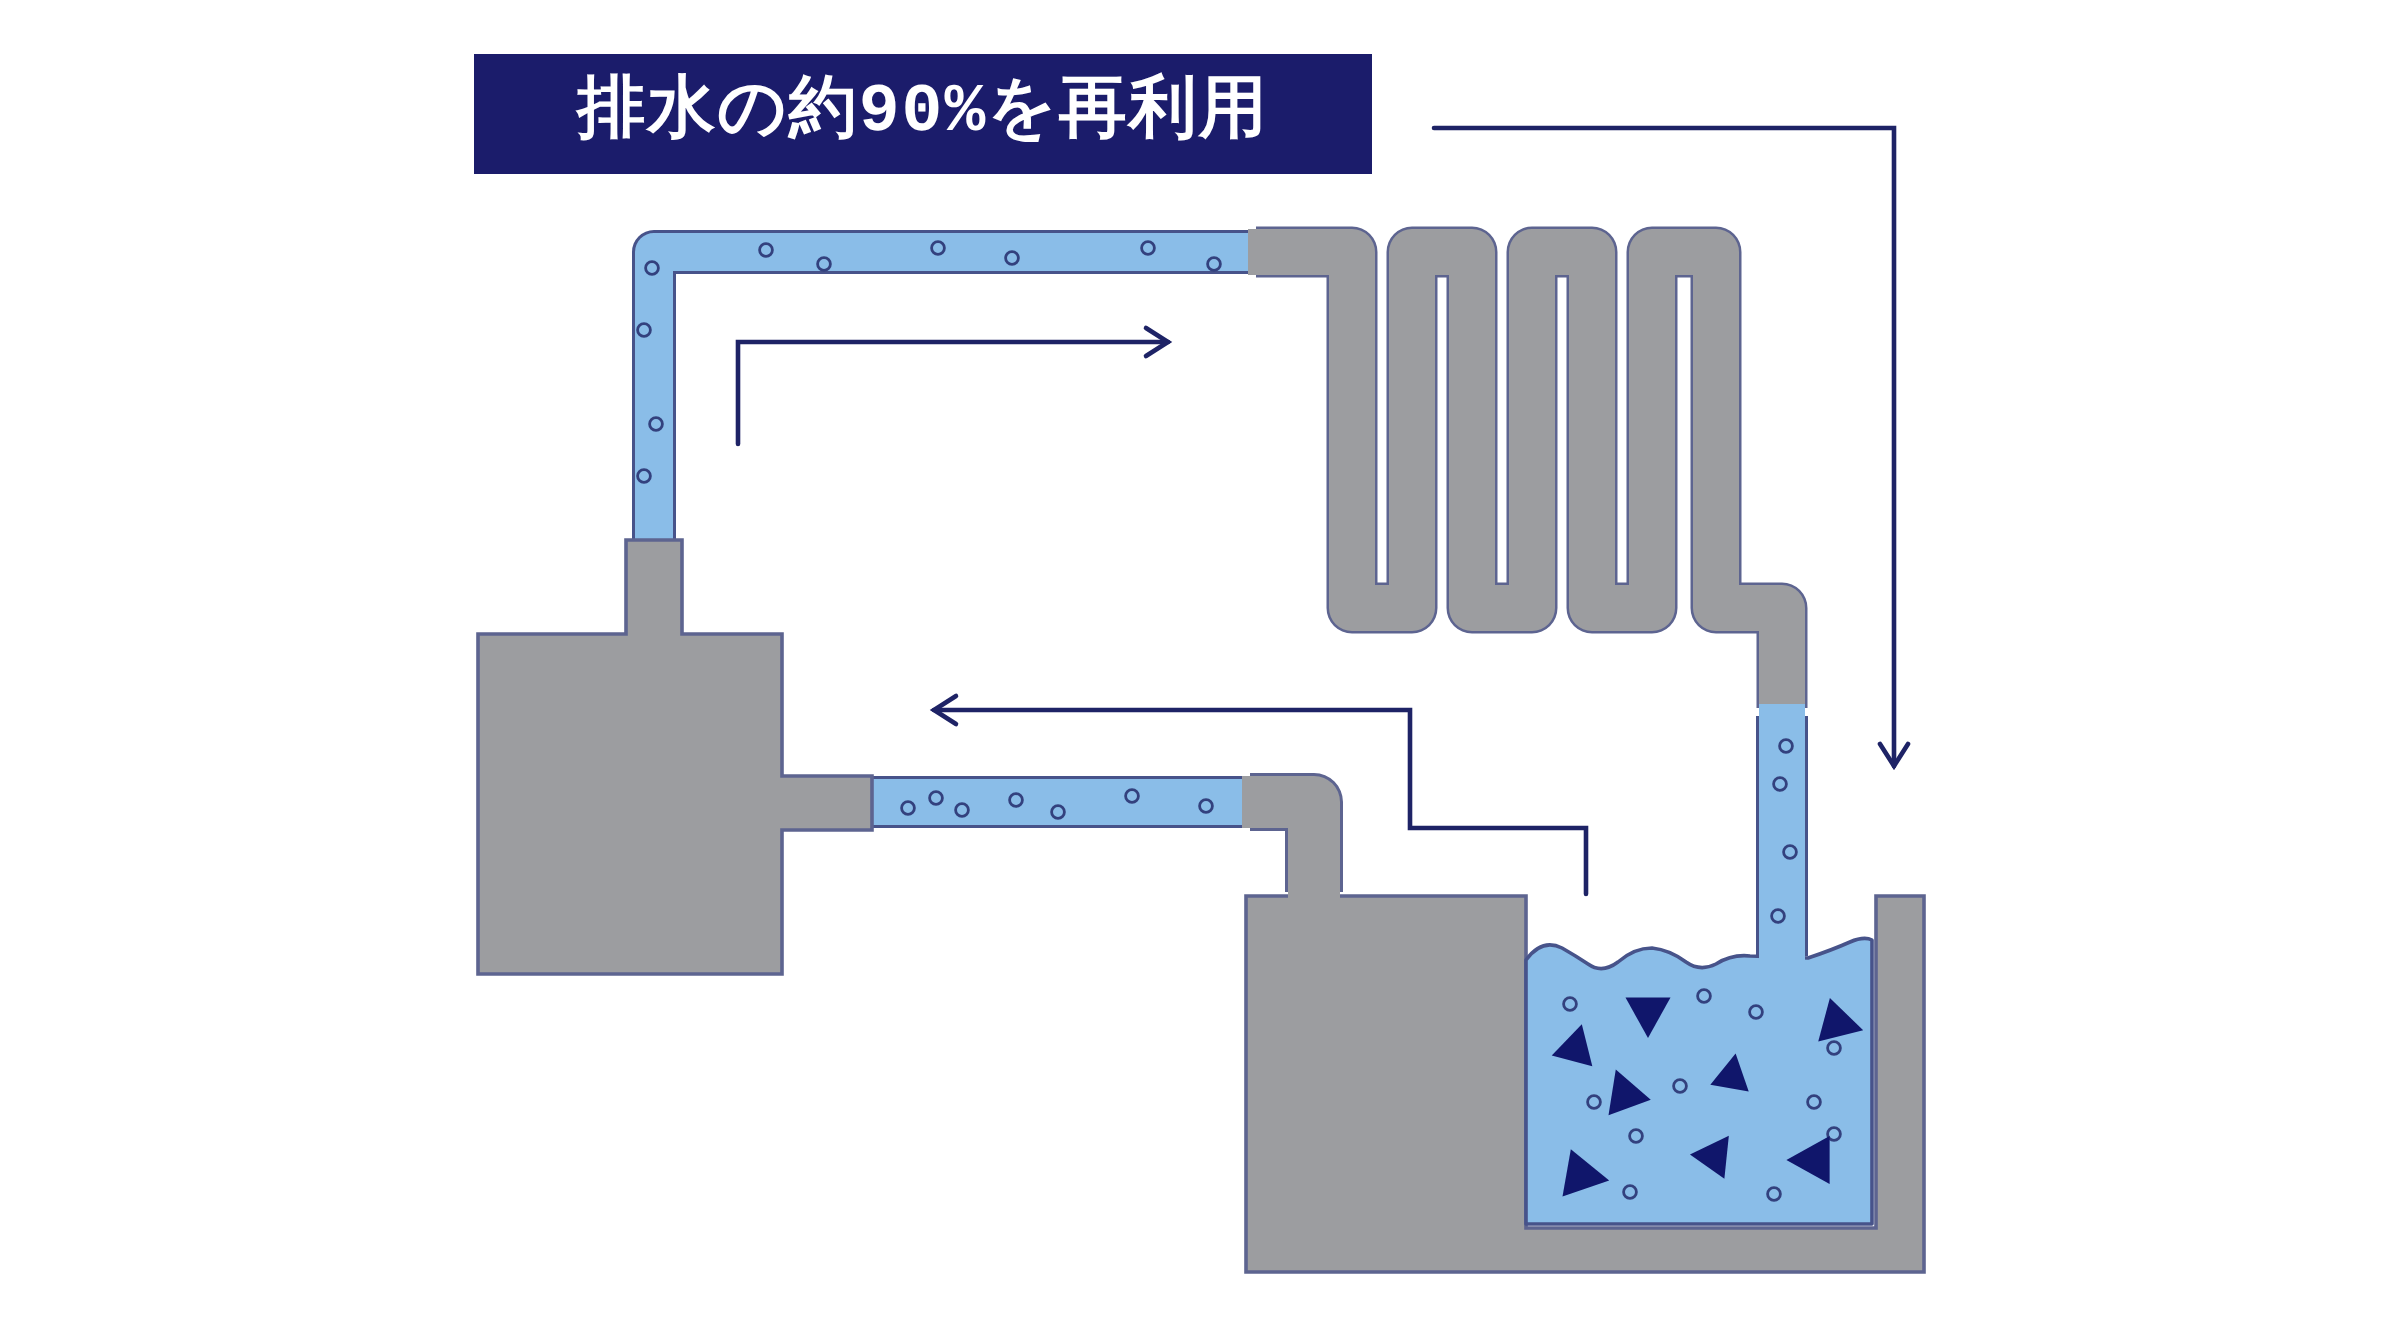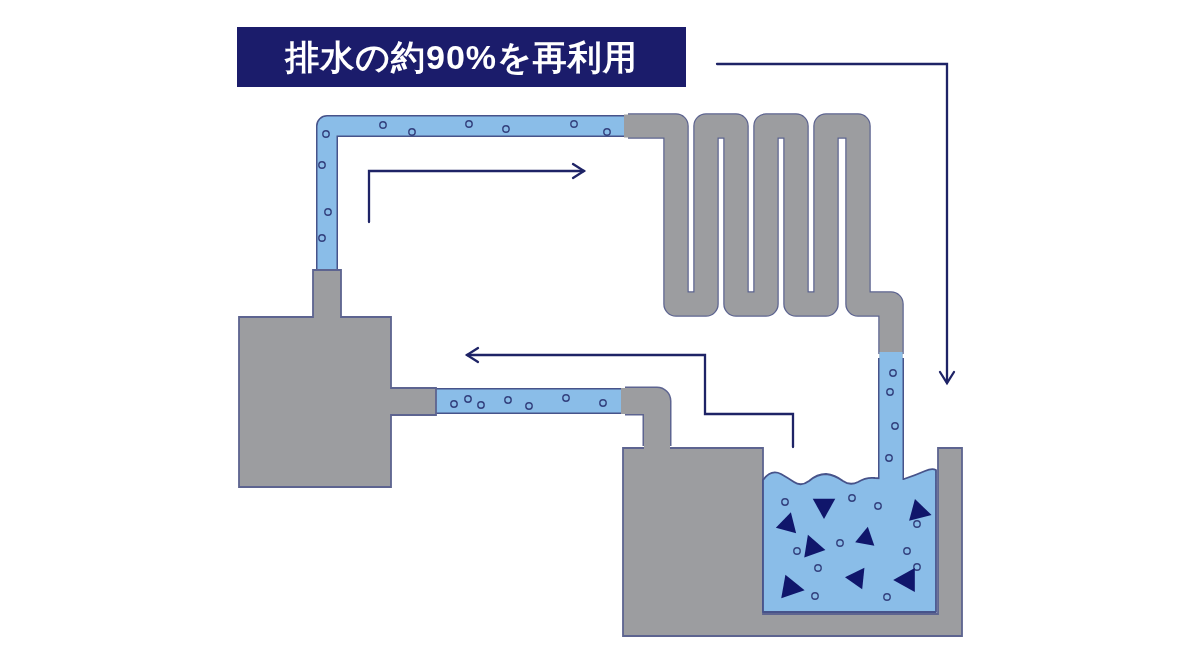--- a/index.html
+++ b/index.html
@@ -1,19 +1,19 @@
 <!DOCTYPE html>
 <html style="--background: #ffffff; --banner_bg: #1b1c6b; --banner_text: #ffffff; --water: #8abde8; --water_outline: #47538a; --metal: #9c9da0; --metal_outline: #5d6490; --arrow: #1e2366; --particle: #10166b; --bubble_ring: #33417e;"><head>
 <meta charset="utf-8">
 <style>
   html,body{margin:0;padding:0;background:#fff;}
   .stage{
     position:relative;width:984px;height:668px;overflow:hidden;
     background:var(--background,#fff);
-    font-family:Liberation Sans, sans-serif;
+    font-family:Liberation Mono, monospace;
   }
   .banner{
     position:absolute;left:237px;top:27px;width:449px;height:60px;
     background:var(--banner_bg,#1b1c6b);color:var(--banner_text,#fff);
     display:flex;align-items:center;justify-content:center;
     font-size:34px;font-weight:bold;letter-spacing:1px;line-height:1;
   }
   .diagram-svg{position:absolute;left:0;top:0;}
   
   .pw-o{fill:none;stroke:var(--water_outline,#47538a);stroke-linejoin:round;}

